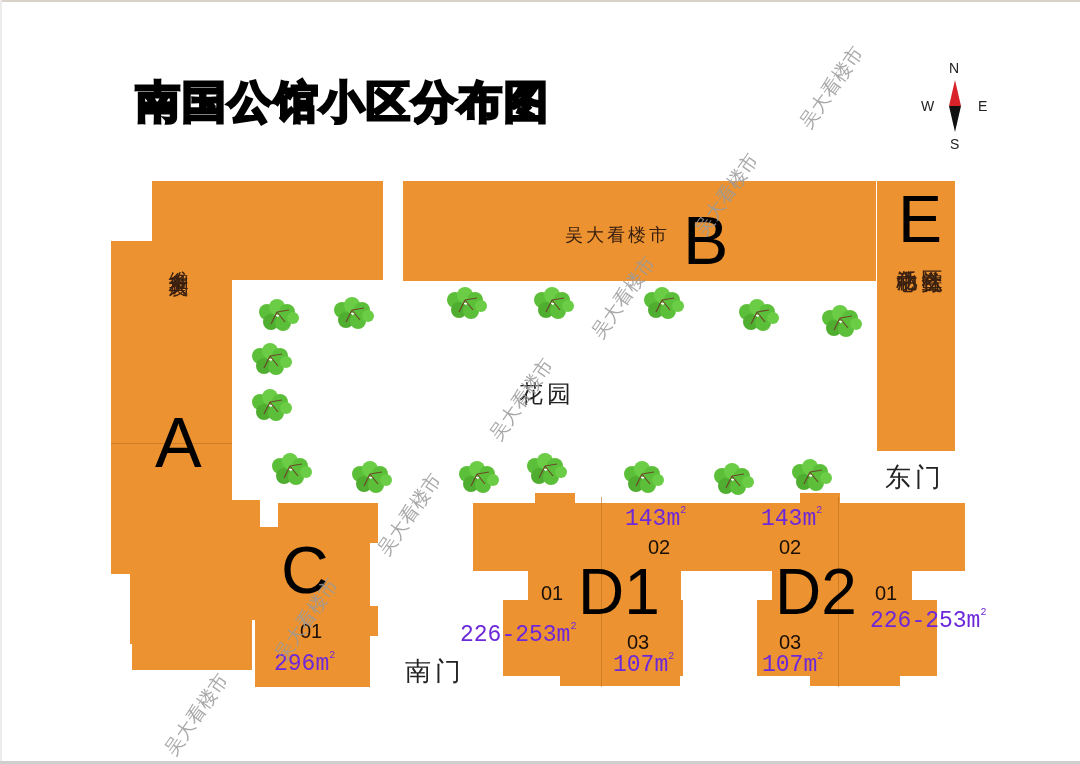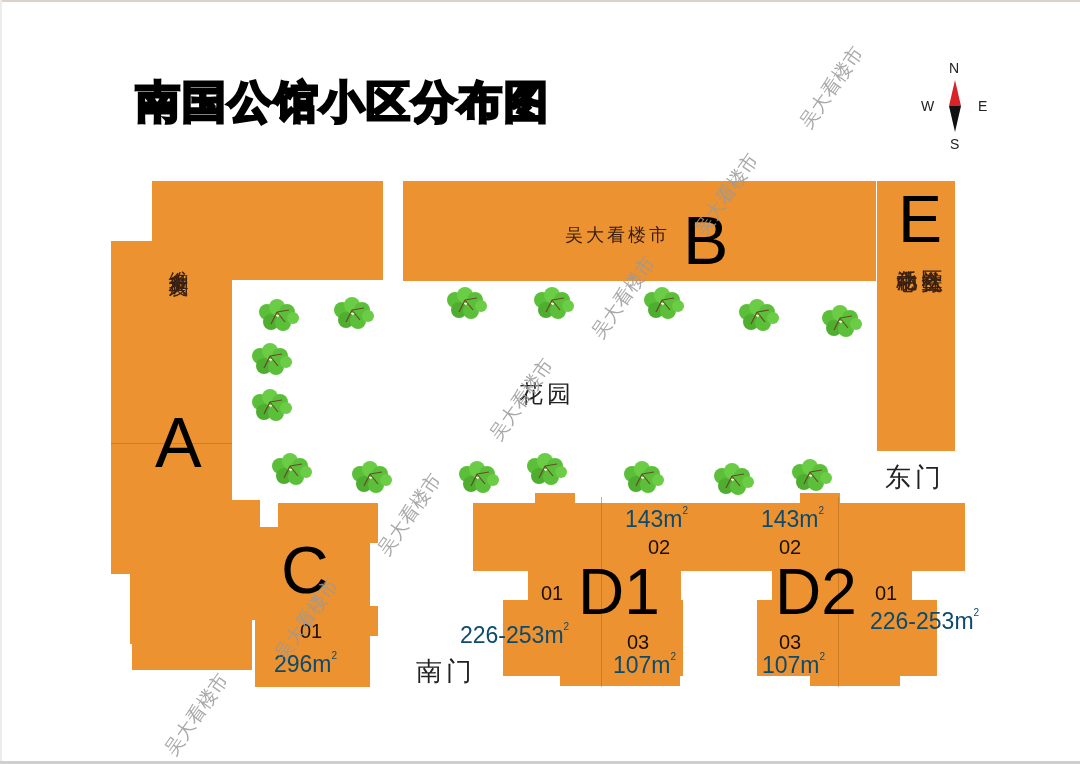--- a/index.html
+++ b/index.html
@@ -10,21 +10,21 @@
   .frame-left { position:absolute; left:0; top:0; width:2px; height:764px; background:#ececec; }
   .title { position:absolute; left:136px; top:62px; font-size:44px; font-weight:bold; color:#15803d;
            letter-spacing:2px; white-space:nowrap; line-height:80px;
            font-family:Liberation Sans, sans-serif; -webkit-text-stroke:3px #000; }
   .compass { position:absolute; left:915px; top:60px; width:80px; height:95px; }
   .compass .lbl { position:absolute; font-size:14px; color:#222; font-family:"Liberation Sans", sans-serif; }
   .bld { position:absolute; background:#ec9230; }
   .bigletter { position:absolute; color:#000; font-family:"Liberation Sans", sans-serif; line-height:1; }
   .cn-label { position:absolute; color:#3a2010; font-family:"DejaVu Serif", serif; }
   .unit { position:absolute; color:#1a1008; font-family:"Liberation Sans", sans-serif; font-size:20px; line-height:1; }
-  .area { position:absolute; color:#0c4a6e; font-family:Liberation Sans, sans-serif; font-size:23px; line-height:1; white-space:nowrap; }
+  .area { position:absolute; color:#6d28d9; font-family:Liberation Mono, monospace; font-size:23px; line-height:1; white-space:nowrap; }
   .area sup { font-size:10px; vertical-align:top; position:relative; top:-2px; }
   .gate { position:absolute; font-size:26px; color:#222; font-family:"DejaVu Serif", serif; letter-spacing:4px; }
   .tree { position:absolute; width:48px; height:38px; }
   .watermark { position:absolute; color:#9a9a9a; font-size:19px; transform:rotate(-55deg); transform-origin:left bottom;
                white-space:nowrap; opacity:0.85; font-family:"DejaVu Sans", sans-serif; }
   .vtext { writing-mode:vertical-rl; text-orientation:upright; letter-spacing:2px; }
   .divline { position:absolute; background:#b87020; opacity:0.6; }
 </style>
 </head>
 <body>
@@ -108,21 +108,21 @@
   <div class="area" style="left:870px; top:610px;"><span>226-253m</span><sup>2</sup></div>
   <div class="unit" style="left:779px; top:537px;">02</div>
   <div class="area" style="left:761px; top:508px;"><span>143m</span><sup>2</sup></div>
   <div class="unit" style="left:779px; top:632px;">03</div>
   <div class="area" style="left:762px; top:654px;"><span>107m</span><sup>2</sup></div>
 </div>
 
 <div class="cn-label" style="left:519px; top:378px; font-size:24px; color:#222; letter-spacing:4px;">花园</div>
 
 <div class="gate" style="left:885px; top:460px;">东门</div>
-<div class="gate" style="left:405px; top:654px;margin-left:11px;">南门</div>
+<div class="gate" style="left:405px; top:654px;">南门</div>
 
 <svg width="0" height="0" style="position:absolute">
   <defs>
     <g id="treeshape">
       <circle cx="12" cy="14" r="8" fill="#5cbf3a"></circle>
       <circle cx="22" cy="9" r="8" fill="#6acd45"></circle>
       <circle cx="32" cy="14" r="8" fill="#5cbf3a"></circle>
       <circle cx="16" cy="24" r="8" fill="#4fae30"></circle>
       <circle cx="28" cy="25" r="8" fill="#5cbf3a"></circle>
       <circle cx="38" cy="20" r="6" fill="#6acd45"></circle>

